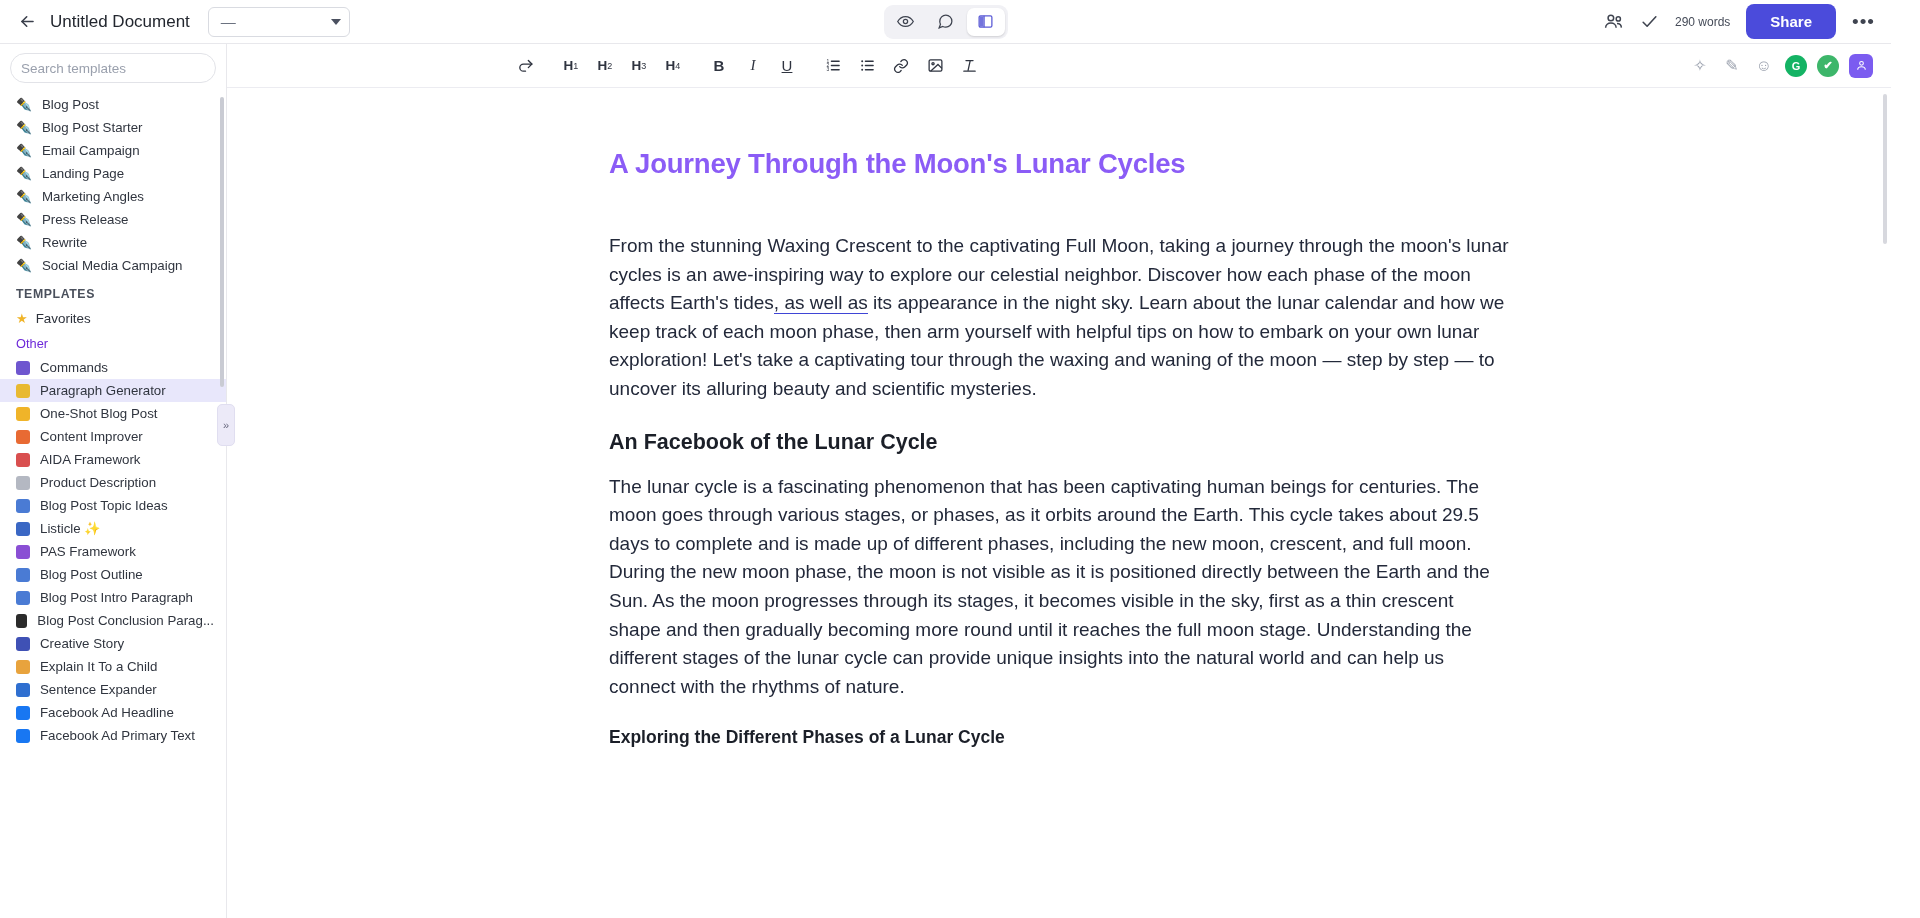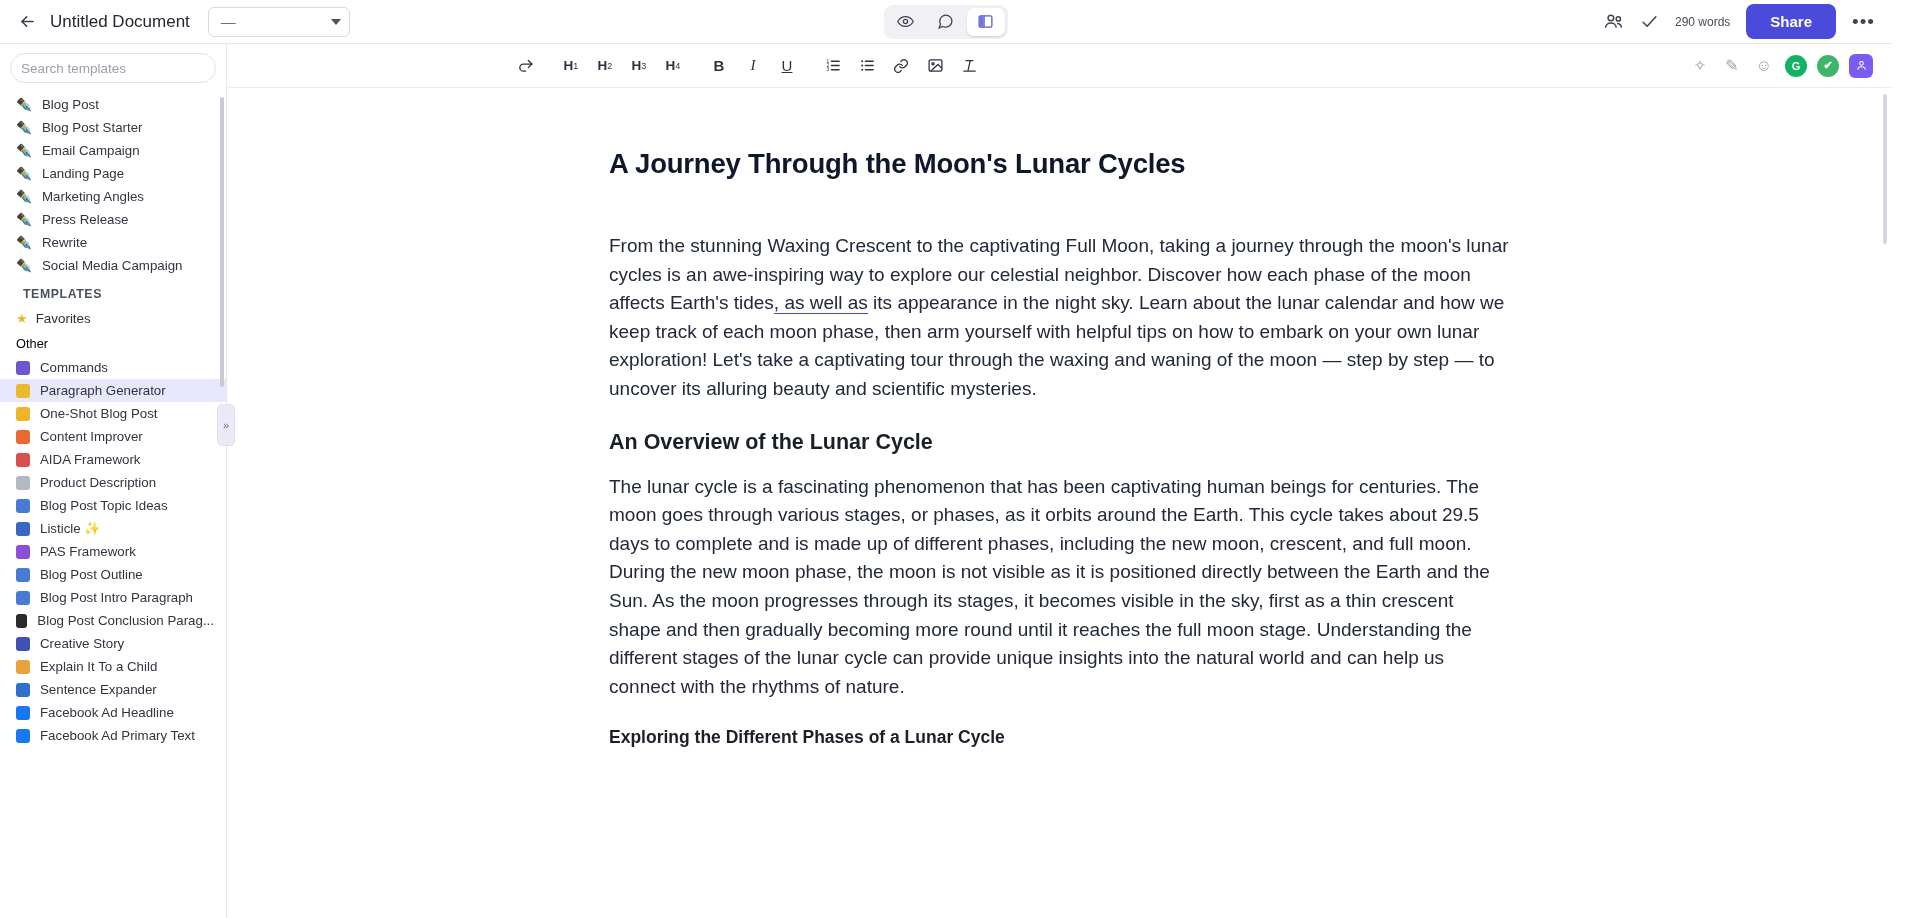--- a/index.html
+++ b/index.html
@@ -94,23 +94,23 @@
     display: flex; align-items: center; gap: 10px;
     height: 23px; padding: 0 12px 0 16px;
     font-size: 13.3px; color: #30353f; cursor: pointer;
     white-space: nowrap;
   }
   .srow.selected { background: #e8e7fb; border-radius: 0; font-weight: normal; }
   .srow .em { width: 16px; text-align: center; font-size: 13px; line-height: 1; }
   .sq { width: 14px; height: 14px; border-radius: 3px; display: inline-block; }
   .section-head {
     font-size: 12.3px; letter-spacing: .6px; color: #4a505c;
-    font-weight: bold; padding: 10px 16px 6px 23px;
-  }
-  .other-head { font-size: 12.8px; color: #000000; padding: 4px 16px 5px 16px; }
+    font-weight: bold; padding: 10px 16px 6px 16px;
+  }
+  .other-head { font-size: 12.8px; color: #6d28d9; padding: 4px 16px 5px 16px; }
   .fav-row { display: flex; align-items: center; gap: 8px; padding: 4px 16px 6px 16px; font-size: 13.4px; color: #2d323c; cursor: pointer; }
   .scrollbar {
     position: absolute; top: 8px; right: 2px; width: 4px; height: 290px;
     background: #c9cbd3; border-radius: 3px;
   }
   .collapse-handle {
     position: absolute; right: -9px; top: 360px;
     width: 18px; height: 42px;
     background: #eceaf8; border: 1px solid #e0def0;
     border-radius: 5px;
@@ -148,21 +148,21 @@
   .avatar {
     width: 24px; height: 24px; border-radius: 6px;
     background: #7b5cf0; color: #fff;
     display: flex; align-items: center; justify-content: center;
     font-size: 12px; font-weight: bold; cursor: pointer;
   }
 
   .doc-scroll { flex: 1; overflow: hidden; position: relative; background: #fff; }
   .doc-page { width: 900px; margin: 0 auto; padding: 60px 0 0 0; }
   .doc-h1 {
-    font-size: 27.5px; font-weight: bold; color: #0f172a;
+    font-size: 27.5px; font-weight: bold; color: #8b5cf6;
     letter-spacing: -0.2px; margin: 0 0 52px 0;
   }
   .doc-p {
     font-size: 19px; line-height: 28.6px; color: #23293a;
     margin: 0 0 26px 0;
   }
   .doc-h2 {
     font-size: 21.5px; font-weight: bold; color: #1b1f28;
     margin: 14px 0 18px 0;
   }
@@ -442,21 +442,21 @@
         </div>
       </div>
 
       <div class="doc-scroll">
         <div class="right-scroll"></div>
         <div class="doc-page">
           <h1 class="doc-h1">A Journey Through the Moon's Lunar Cycles</h1>
 
           <p class="doc-p"><span>From the stunning Waxing Crescent to the captivating Full Moon, taking a journey through the moon's lunar cycles is an awe-inspiring way to explore our celestial neighbor. Discover how each phase of the moon affects Earth's tides</span><span class="underline-sel">, as well as</span><span> its appearance in the night sky. Learn about the lunar calendar and how we keep track of each moon phase, then arm yourself with helpful tips on how to embark on your own lunar exploration! Let's take a captivating tour through the waxing and waning of the moon — step by step — to uncover its alluring beauty and scientific mysteries.</span></p>
 
-          <h2 class="doc-h2">An Overview of the Lunar Cycle</h2>
+          <h2 class="doc-h2">An Facebook of the Lunar Cycle</h2>
 
           <p class="doc-p">The lunar cycle is a fascinating phenomenon that has been captivating human beings for centuries. The moon goes through various stages, or phases, as it orbits around the Earth. This cycle takes about 29.5 days to complete and is made up of different phases, including the new moon, crescent, and full moon. During the new moon phase, the moon is not visible as it is positioned directly between the Earth and the Sun. As the moon progresses through its stages, it becomes visible in the sky, first as a thin crescent shape and then gradually becoming more round until it reaches the full moon stage. Understanding the different stages of the lunar cycle can provide unique insights into the natural world and can help us connect with the rhythms of nature.</p>
 
           <h3 class="doc-h3">Exploring the Different Phases of a Lunar Cycle</h3>
         </div>
       </div>
     </div>
 
   </div>
 </div>

